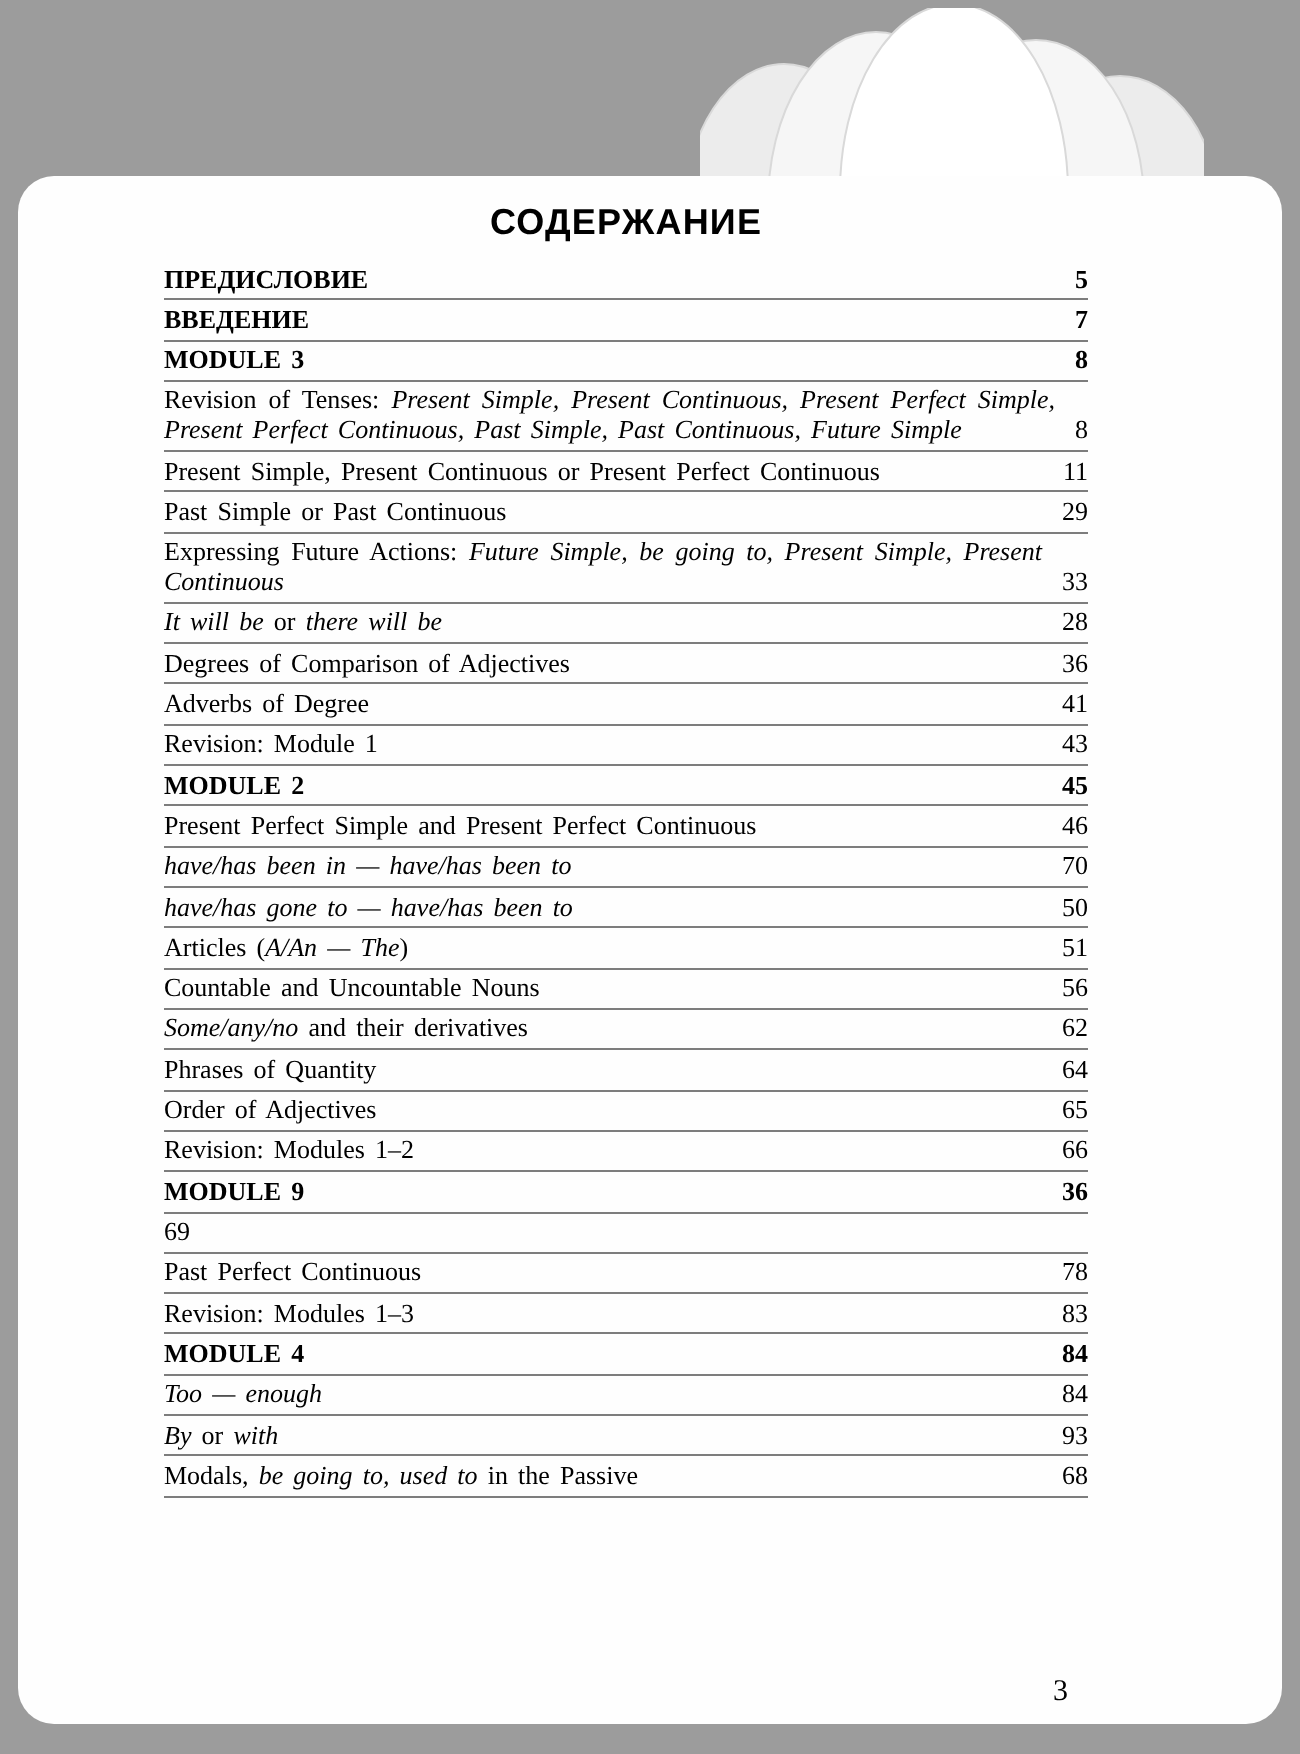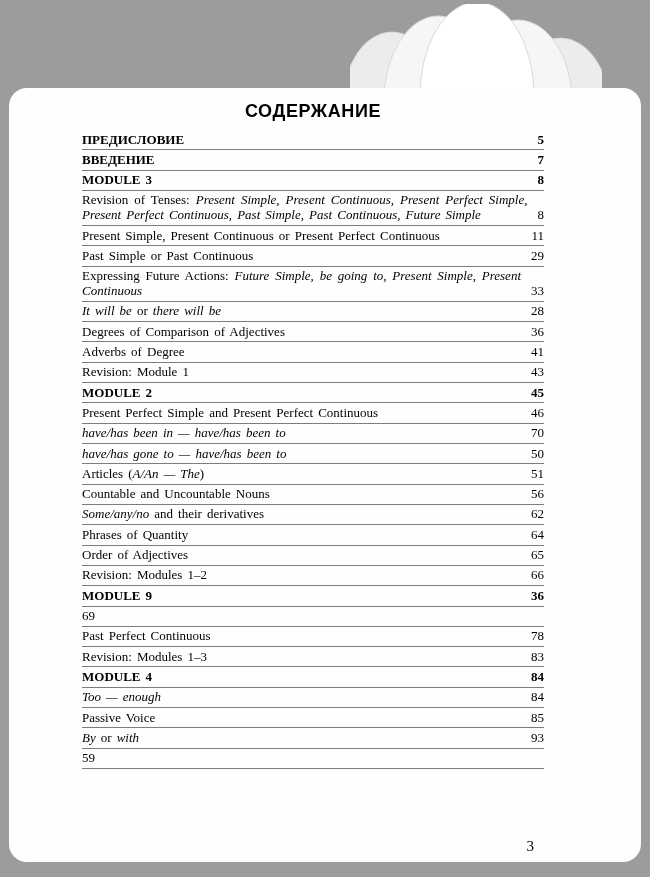--- a/index.html
+++ b/index.html
@@ -186,27 +186,24 @@
         </div>
         <div class="toc-row bold">
           <span class="lbl"><span>MODULE 4</span></span>
           <span class="pg">84</span>
         </div>
         <div class="toc-row">
           <span class="lbl"><span class="it">Too — enough</span></span>
           <span class="pg">84</span>
         </div>
         <div class="toc-row">
-          <span class="lbl"><span>Passive Voice</span></span>
-          <span class="pg">85</span>
-        </div>
-        <div class="toc-row">
           <span class="lbl"><span class="it">By</span><span> or </span><span class="it">with</span></span>
           <span class="pg">93</span>
         </div>
         <div class="toc-row">
-          <span class="pg">59</span>
+          <span class="lbl"><span>Modals, </span><span class="it">be going to, used to</span><span> in the Passive</span></span>
+          <span class="pg">68</span>
         </div>
       </div>
     <div class="pagenum">3</div>
   </div>
 
 </div>
 
 </body></html>

